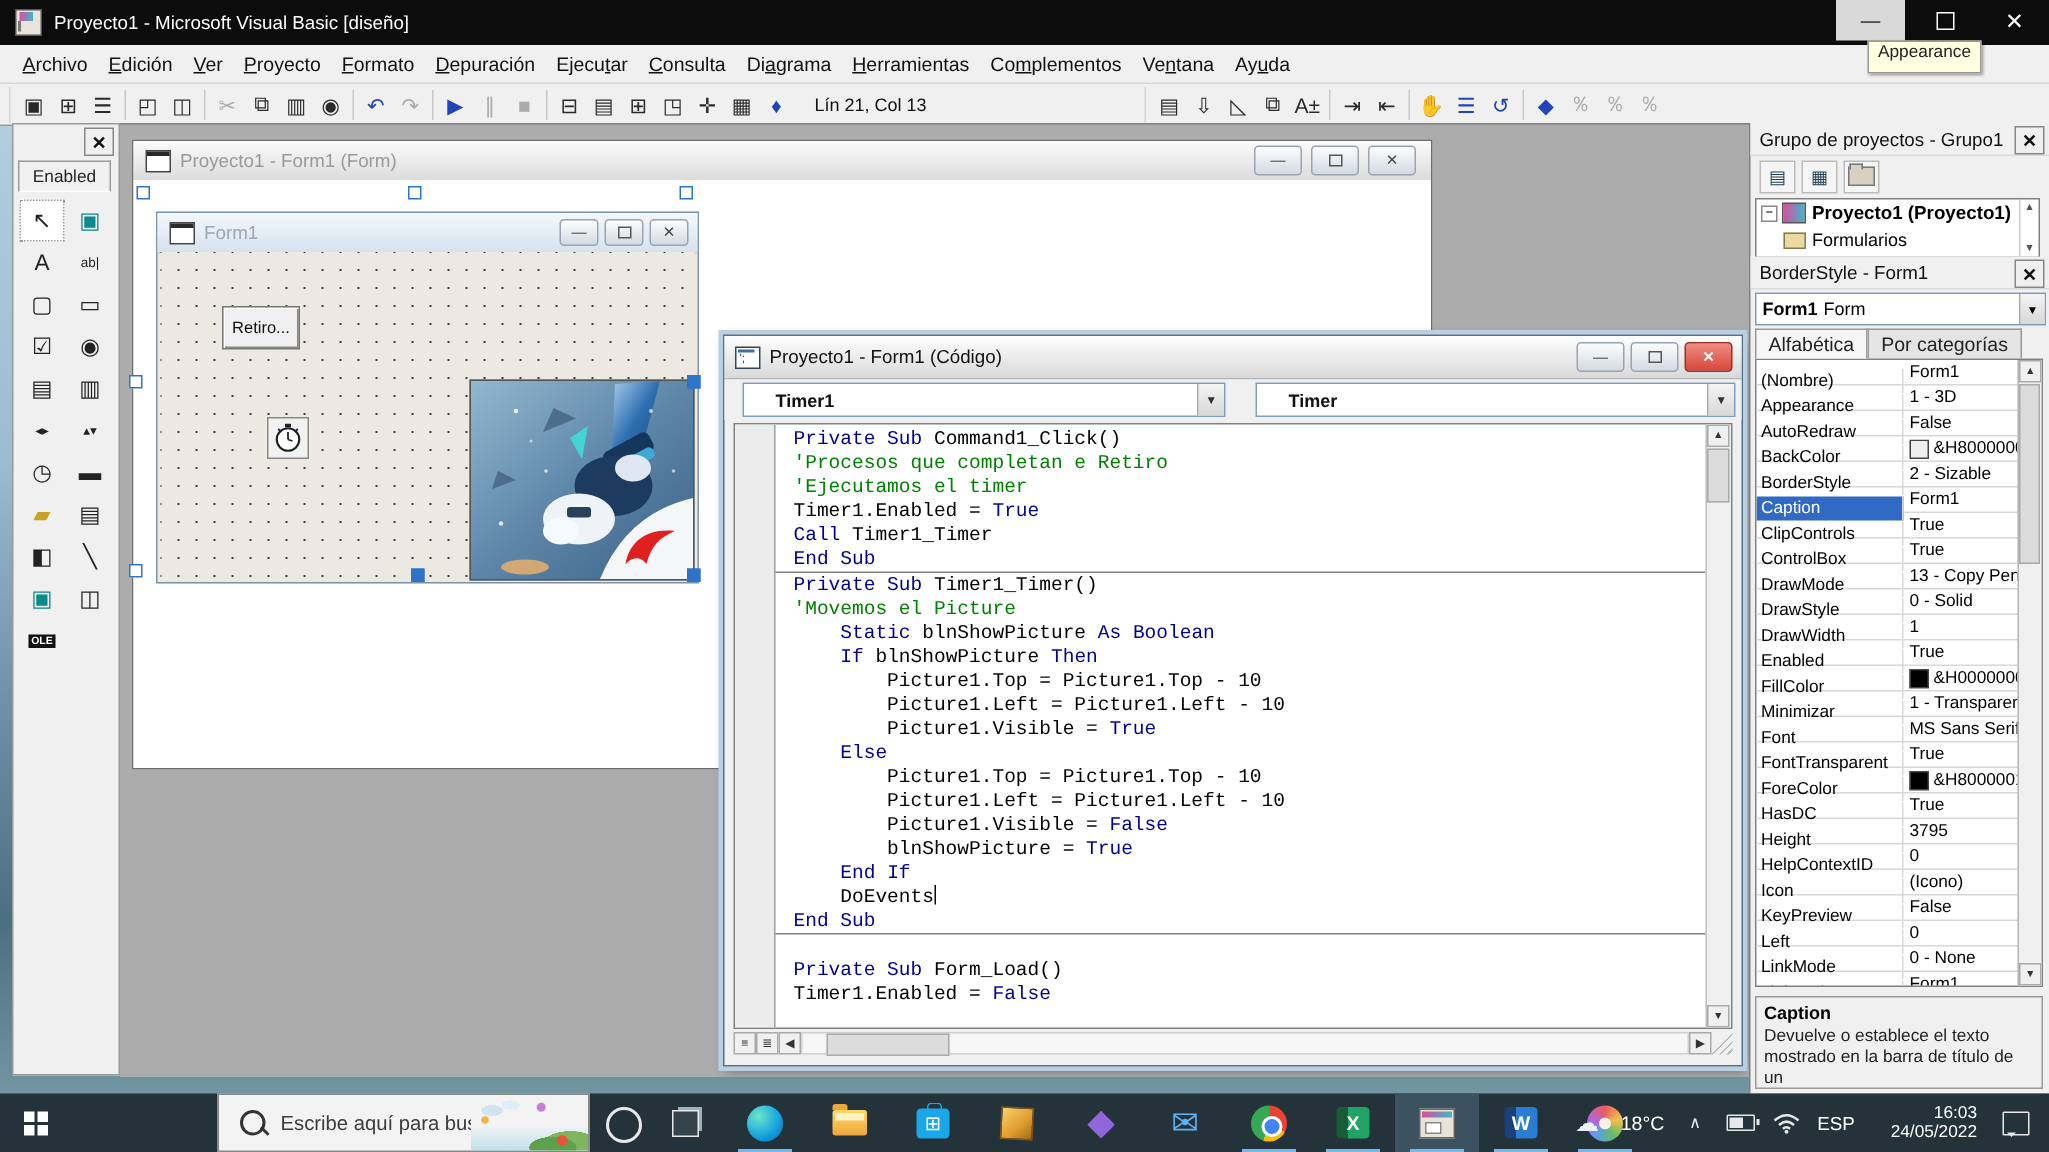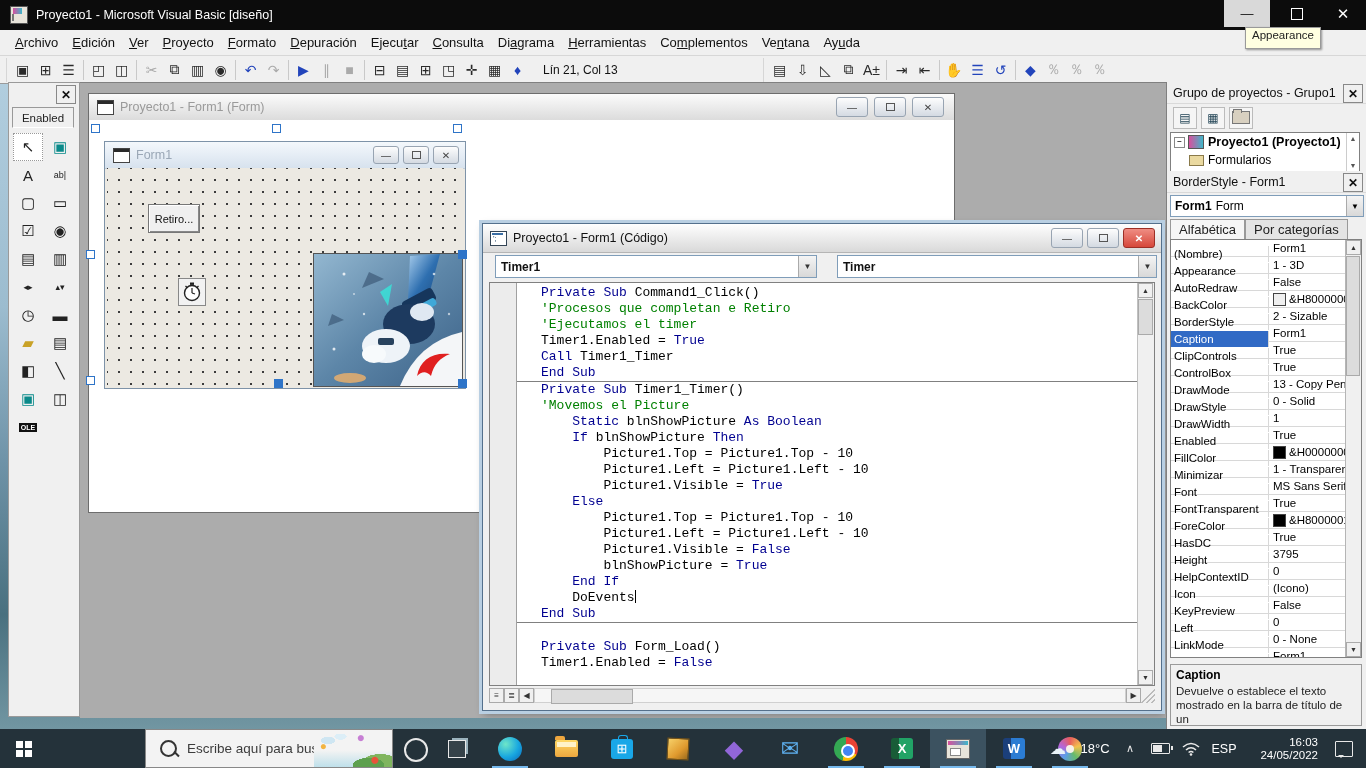--- a/index.html
+++ b/index.html
@@ -86,30 +86,30 @@
   #codewin{position:absolute;left:402px;top:140px;width:680px;height:488px;background:#f0f0f0;
     border:1px solid #54708c;box-shadow:0 0 0 3px #b9cfe2, 2px 3px 8px rgba(0,0,0,.35);box-sizing:border-box;z-index:10;}
   .cw-titlebar{height:28px;background:linear-gradient(180deg,#fefefe,#d9d9d9);display:flex;align-items:center;font-size:12.5px;color:#111;border-bottom:1px solid #b5b5b5;}
   .code-icon{width:15px;height:13px;margin:0 6px 0 7px;border:1px solid #345;background:#fff;position:relative;}
   .code-icon::before{content:"";position:absolute;left:1px;top:1px;width:11px;height:2px;background:#3a6ea5;}
   .code-icon::after{content:"';";position:absolute;left:2px;top:2px;font-size:8px;color:#246;}
   .cw-btns{margin-left:auto;display:flex;gap:4px;margin-right:6px;}
   .wbtn.close-red{background:linear-gradient(180deg,#ef8d83,#d6473a);border-color:#9c2f26;color:#fff;font-weight:bold;}
   .cw-combos{height:27px;display:flex;align-items:center;gap:20px;padding-left:12px;background:#f0f0f0;}
   .combo{height:21px;background:#fff;border:1px solid #7f9db9;display:flex;align-items:center;font-size:12px;font-weight:bold;color:#111;position:relative;}
-  .combo .cv{padding-left:5px;}
+  .combo .cv{padding-left:5px;margin-left:16px;}
   .combo .drop{position:absolute;right:0;top:0;bottom:0;width:17px;background:linear-gradient(180deg,#f4f4f4,#d8d8d8);border-left:1px solid #aaa;
     display:flex;align-items:center;justify-content:center;font-size:8px;color:#333;}
   #combo-obj{width:320px;}
   #combo-evt{width:318px;}
   .cw-body{position:absolute;left:6px;top:58px;right:6px;bottom:24px;background:#fff;border:1px solid #808080;overflow:hidden;}
   .cw-margin{position:absolute;left:0;top:0;bottom:0;width:26px;background:#ececec;border-right:1px solid #a0a0a0;}
   #code-lines{position:absolute;left:27px;top:2px;right:17px;bottom:0;font-family:"Liberation Mono","DejaVu Sans Mono",monospace;
     font-size:13px;line-height:16px;color:#000;}
-  .code-line{height:16px;white-space:pre;padding-left:24px;}
+  .code-line{height:16px;white-space:pre;padding-left:12px;}
   .code-line.sep{border-top:1px solid #808080;}
   .tk{color:#000090;}
   .tc{color:#008000;}
   .caret{display:inline-block;width:1px;height:13px;background:#000;vertical-align:-2px;}
   .cw-vscroll{position:absolute;right:0;top:0;bottom:0;width:16px;background:#f0f0f0;border-left:1px solid #c0c0c0;}
   .sbtn{position:absolute;left:0;width:15px;height:15px;background:#f0f0f0;border:1px solid #aaa;font-size:7px;color:#333;
     display:flex;align-items:center;justify-content:center;box-sizing:border-box;}
   .cw-vscroll .up{top:0;}
   .cw-vscroll .dn{bottom:0;}
   .cw-vscroll .thumb{position:absolute;left:0;top:16px;width:15px;height:36px;background:#dcdcdc;border:1px solid #aaa;box-sizing:border-box;}

